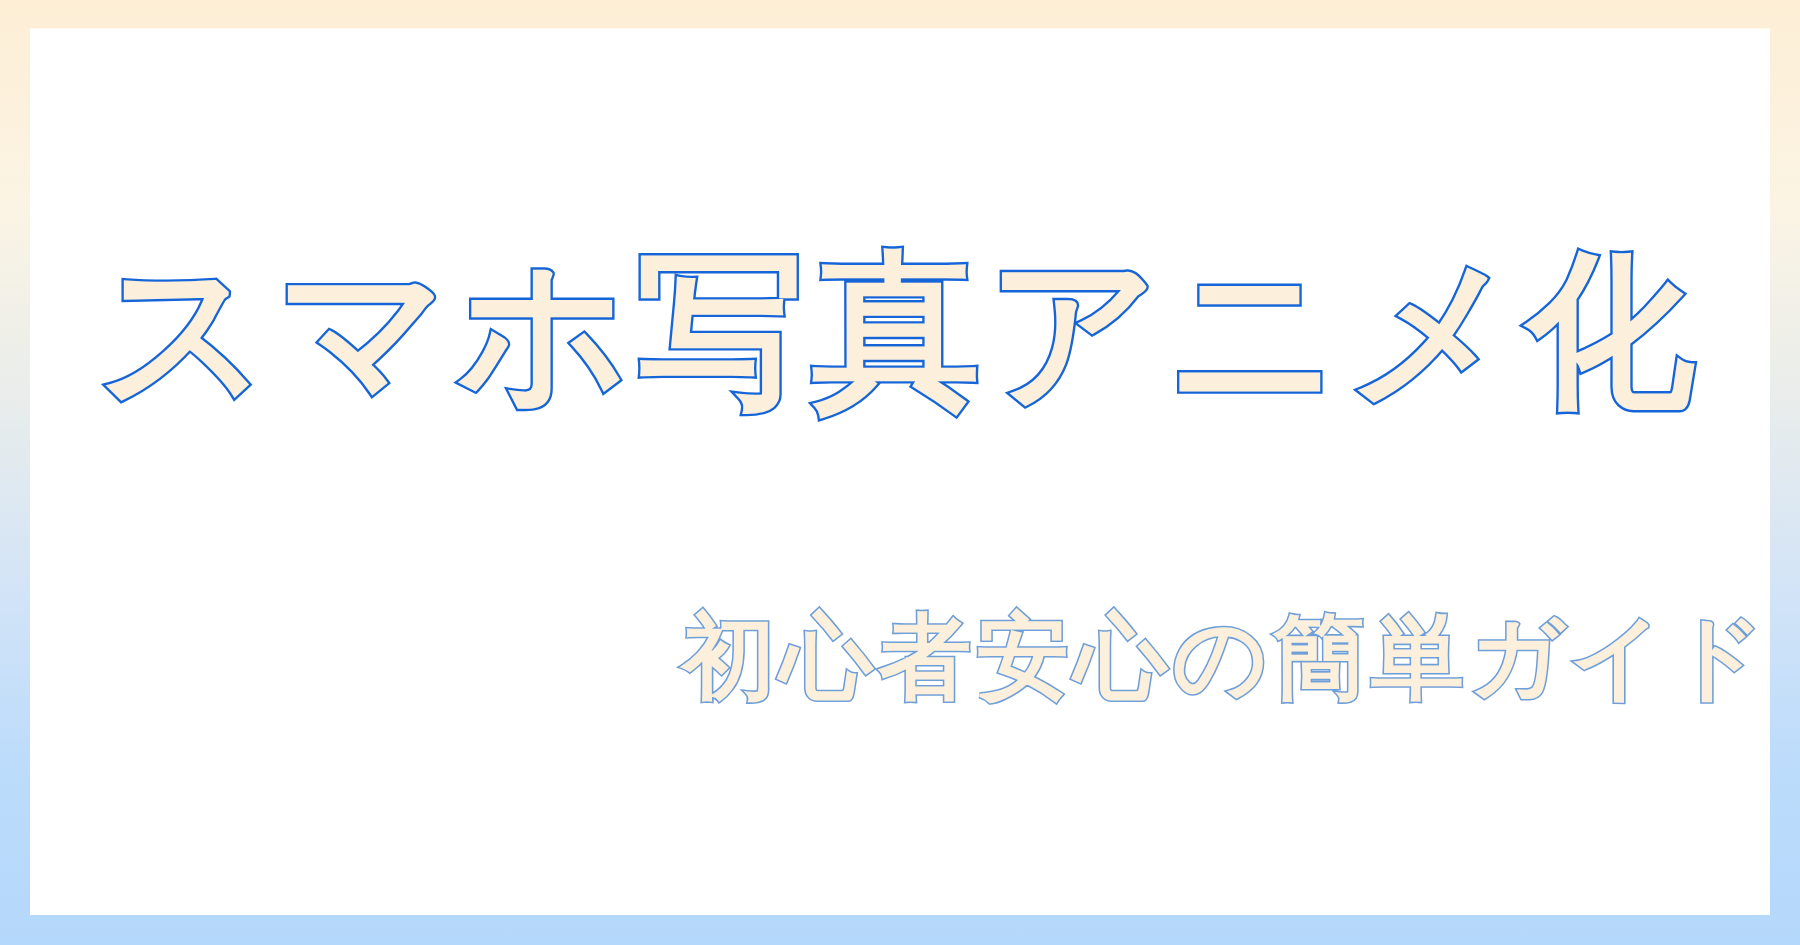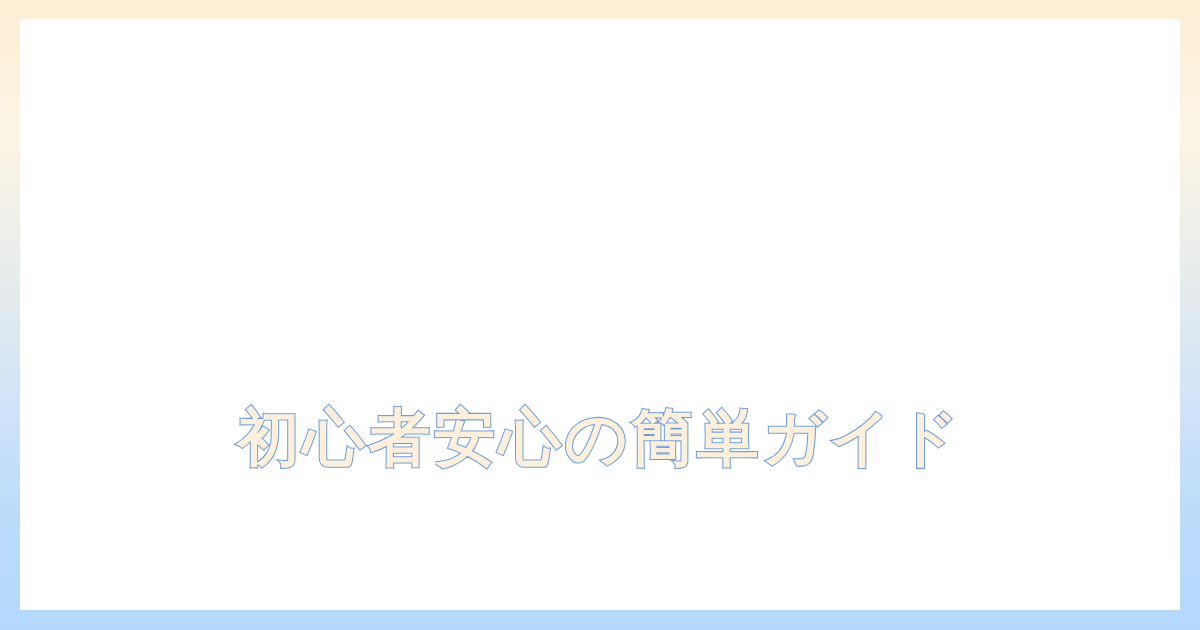--- a/index.html
+++ b/index.html
@@ -59,21 +59,21 @@
     paint-order: stroke fill;
     font-family: "DejaVu Sans", "Liberation Sans", sans-serif;
   }
 
   
   .subtitle-block {
     position: absolute;
     left: 0;
     right: 0;
     top: 385px;
-    text-align: center;
+    text-align: right;
   }
 
   .sub-title {
     display: block;
     margin: 0;
     font-size: 62px;
     line-height: 1.1;
     font-weight: 700;
     letter-spacing: 0.055em;
     white-space: nowrap;
@@ -82,19 +82,22 @@
     paint-order: stroke fill;
     font-family: "DejaVu Sans", "Liberation Sans", sans-serif;
   }
 </style>
 </head>
 <body>
 
 <div class="eyecatch">
   <div class="canvas">
 
+    <div class="title-block">
+      <h1 class="main-title">スマホ写真アニメ化</h1>
+    </div>
 
     <div class="subtitle-block">
       <h2 class="sub-title">初心者安心の簡単ガイド</h2>
     </div>
 
   </div>
 </div>
 
 </body></html>

